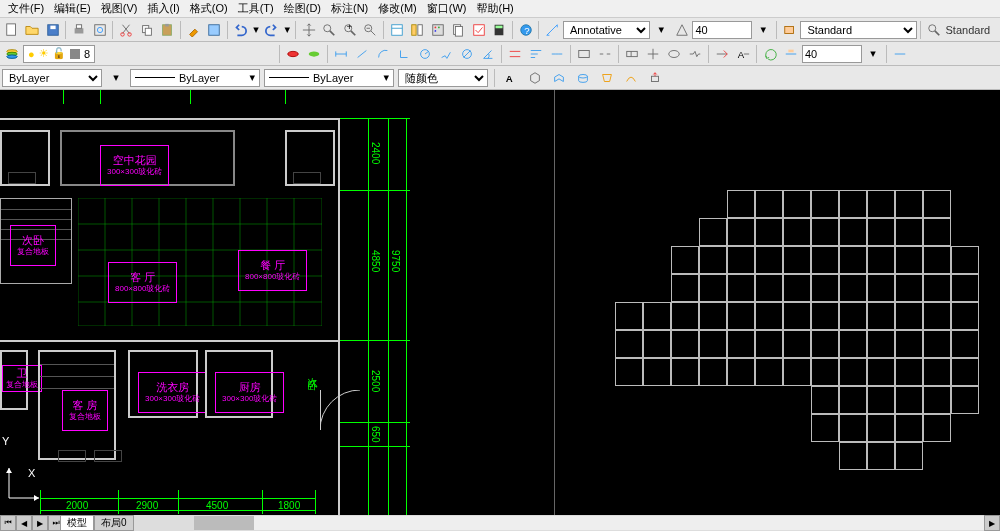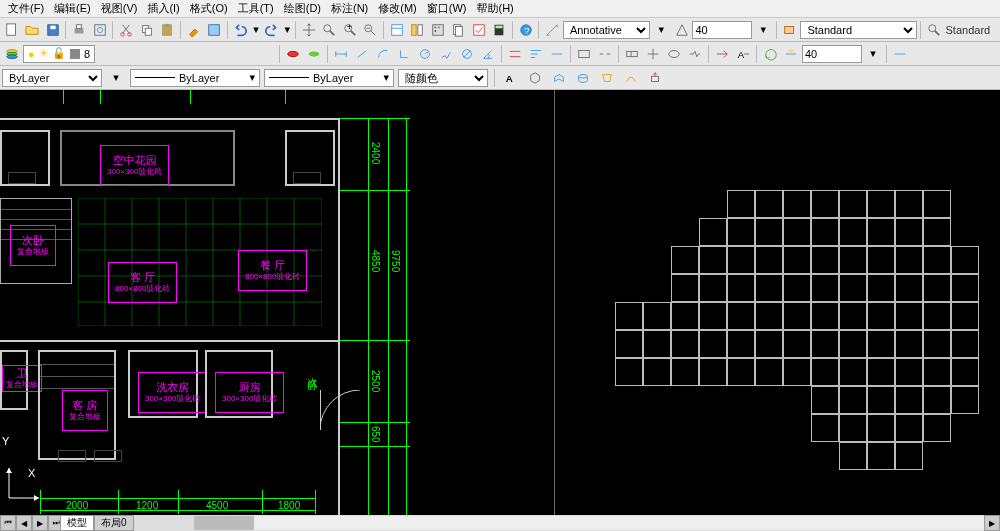--- a/index.html
+++ b/index.html
@@ -554,21 +554,21 @@
     <div class="dim-text dim-vert" style="left:305px;top:280px;color:#0f0">次 卧</div>
 
     <div class="dim-line" style="left:40px;top:408px;width:275px;height:1px"></div>
     <div class="dim-line" style="left:40px;top:420px;width:275px;height:1px"></div>
     <div class="dim-line" style="left:40px;top:400px;width:1px;height:24px"></div>
     <div class="dim-line" style="left:118px;top:400px;width:1px;height:24px"></div>
     <div class="dim-line" style="left:178px;top:400px;width:1px;height:24px"></div>
     <div class="dim-line" style="left:262px;top:400px;width:1px;height:24px"></div>
     <div class="dim-line" style="left:315px;top:400px;width:1px;height:24px"></div>
     <div class="dim-text" style="left:66px;top:410px">2000</div>
-    <div class="dim-text" style="left:136px;top:410px">1200</div>
+    <div class="dim-text" style="left:136px;top:410px">2900</div>
     <div class="dim-text" style="left:206px;top:410px">4500</div>
     <div class="dim-text" style="left:278px;top:410px">1800</div>
 
     <div class="ucs">
       <svg viewBox="0 0 40 40">
           <line x1="5" y1="35" x2="5" y2="5" stroke="#fff"></line>
           <line x1="5" y1="35" x2="35" y2="35" stroke="#fff"></line>
           <path d="M5 5l-3 5h6z" fill="#fff"></path>
           <path d="M35 35l-5-3v6z" fill="#fff"></path>
         </svg>

